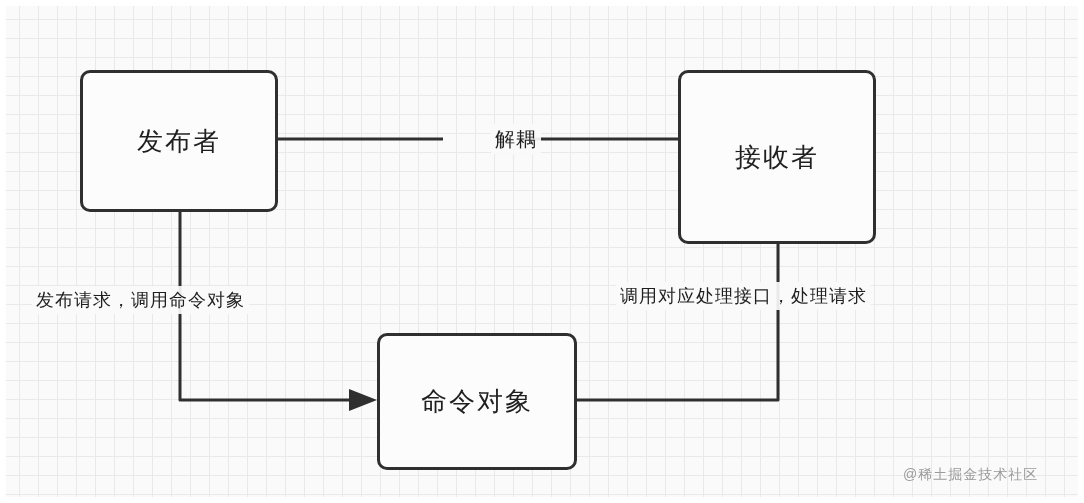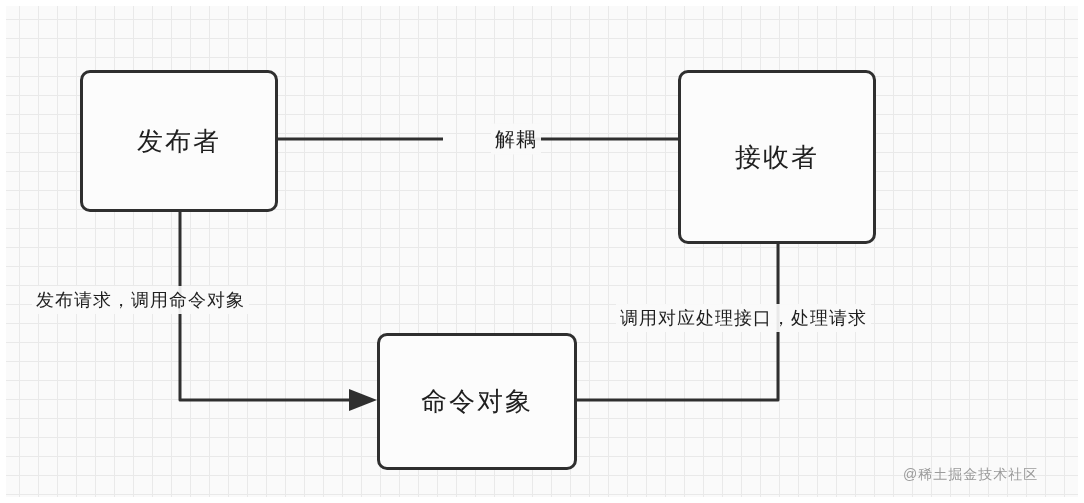--- a/index.html
+++ b/index.html
@@ -68,21 +68,21 @@
 
   .label-decouple {
     left: 480px;
     top: 139px;
     transform: translate(-50%, -50%);
     font-size: 20px;
     margin-left: 36px;
   }
 
   .label-publish  { left: 32px;  top: 286px; }
-  .label-handle   { left: 616px; top: 304px; }
+  .label-handle   { left: 616px; top: 282px; }
 
   .watermark {
     position: absolute;
     left: 903px;
     top: 466px;
     font-size: 14px;
     color: #9b9b9b;
     letter-spacing: 1px;
     white-space: nowrap;
   }

